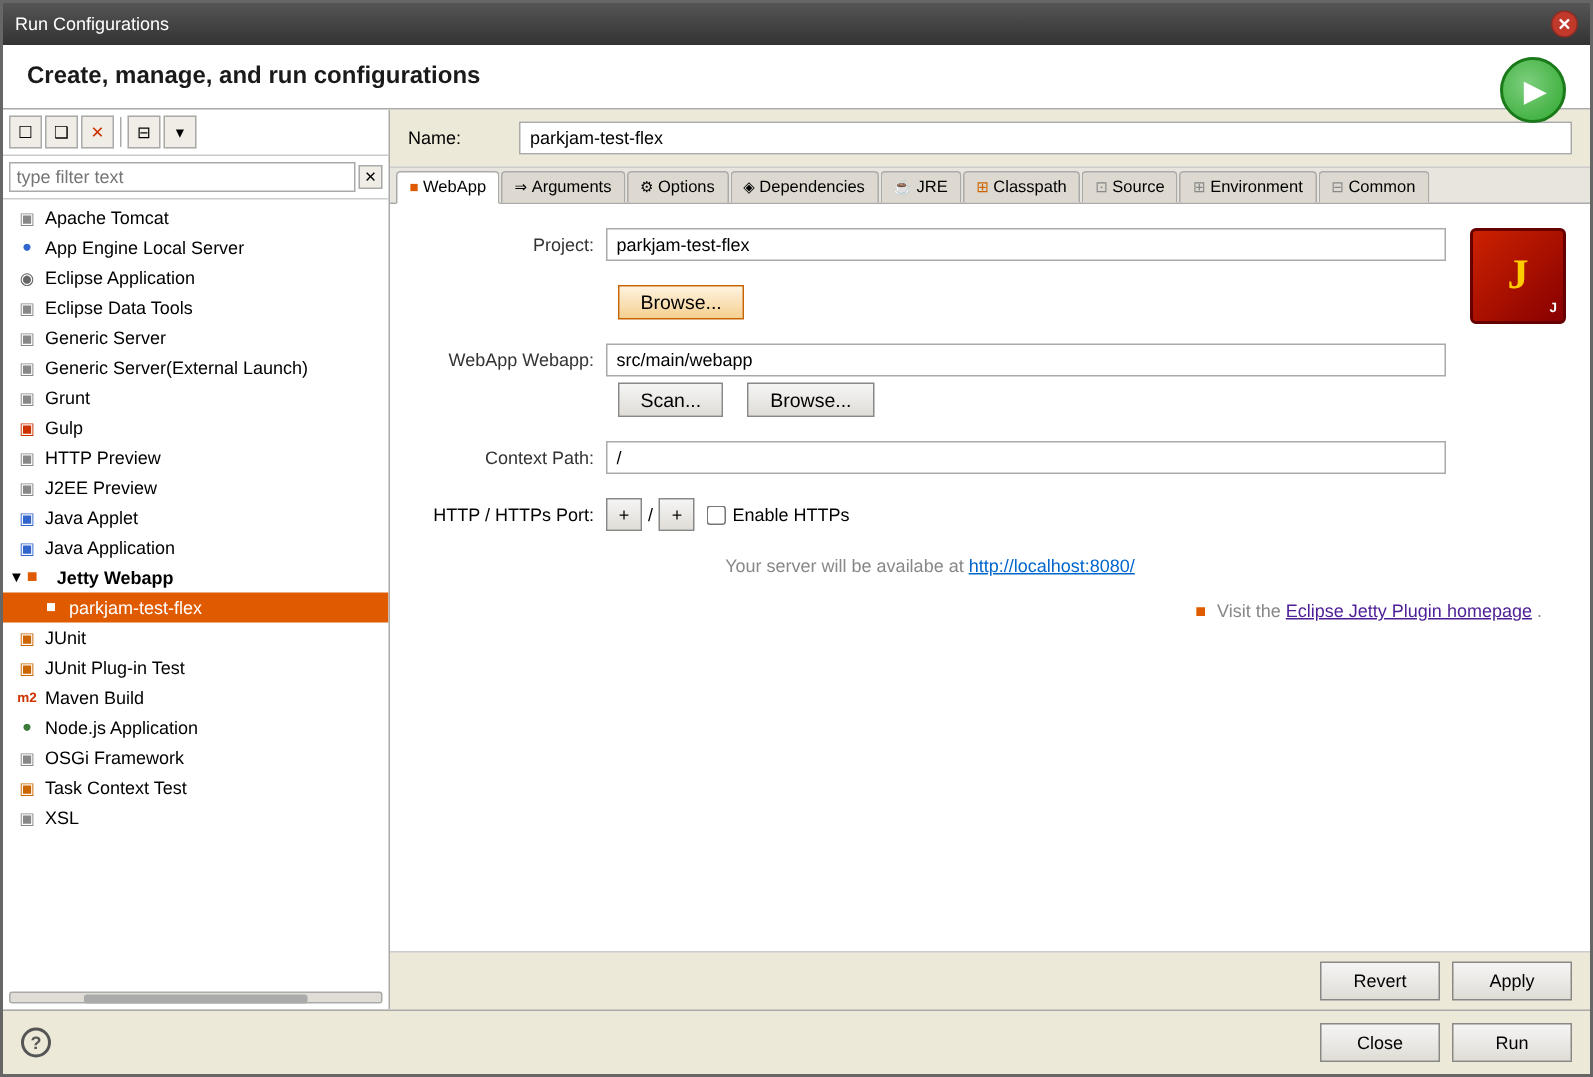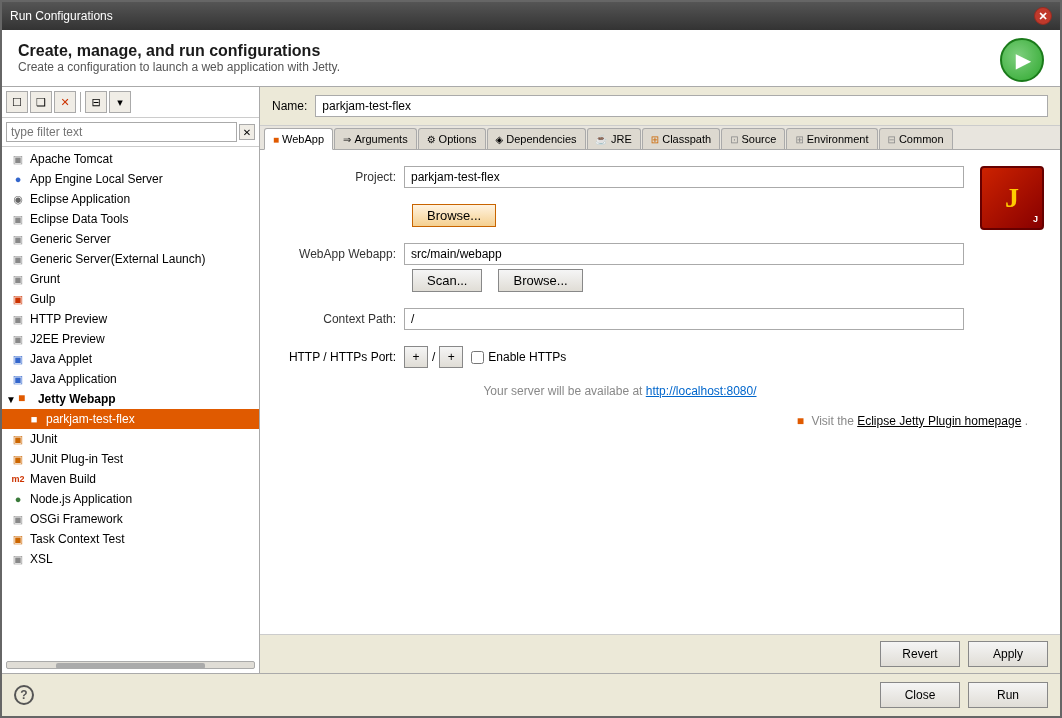--- a/index.html
+++ b/index.html
@@ -35,21 +35,21 @@
     .tree-item .icon { width: 16px; height: 16px; margin-right: 4px; display: inline-flex; align-items: center; justify-content: center; font-size: 11px; flex-shrink: 0; }
     .tree-group { display: flex; align-items: center; padding: 2px 4px; cursor: pointer; font-size: 12px; font-weight: bold; }
     .tree-group .chevron { font-size: 10px; margin-right: 2px; }
     .tree-group .icon { width: 16px; height: 16px; margin-right: 4px; }
 
     .sidebar-footer { padding: 4px 8px; border-top: 1px solid #ccc; font-size: 11px; color: #555; }
     .scrollbar-area { height: 8px; background: #e0ddd6; margin: 0 4px 4px; border: 1px solid #aaa; border-radius: 2px; position: relative; }
     .scrollbar-thumb { width: 60%; height: 6px; background: #aaa; border-radius: 2px; position: absolute; left: 20%; top: 1px; }
 
     .main { flex: 1; display: flex; flex-direction: column; background: #ece9d8; }
-    .name-row { display: flex; align-items: center; padding: 8px 12px; background: white; border-bottom: 1px solid #ccc; }
+    .name-row { display: flex; align-items: center; padding: 8px 12px; background: white; border-bottom: 1px solid #ccc; gap: 31px; }
     .name-label { font-size: 12px; margin-right: 8px; }
     .name-input { flex: 1; border: 1px solid #aaa; padding: 3px 6px; font-size: 12px; background: white; }
 
     .tabs { display: flex; background: #e8e5de; border-bottom: 1px solid #aaa; padding: 2px 4px 0; gap: 1px; }
     .tab { padding: 4px 8px; border: 1px solid #aaa; border-bottom: none; background: #ddd9d0; cursor: pointer; font-size: 11px; display: flex; align-items: center; gap: 3px; border-radius: 3px 3px 0 0; }
     .tab.active { background: white; border-bottom: 1px solid white; margin-bottom: -1px; }
     .tab-icon { font-size: 10px; }
 
     .panel { flex: 1; background: white; padding: 16px; overflow-y: auto; }
     .form-row { display: flex; align-items: center; margin-bottom: 16px; }
@@ -58,21 +58,21 @@
     .form-btn { padding: 3px 14px; border: 1px solid #888; background: linear-gradient(to bottom, #f5f5f5, #e0ddd6); cursor: pointer; font-size: 13px; margin-left: 8px; }
     .form-btn.browse-orange { border: 1px solid #c86400; background: linear-gradient(to bottom, #fff3e0, #f5d090); }
     .port-row { display: flex; align-items: center; margin-bottom: 16px; }
     .port-label { width: 120px; text-align: right; margin-right: 8px; font-size: 12px; }
     .port-btn { width: 24px; height: 22px; border: 1px solid #888; background: linear-gradient(to bottom, #f5f5f5, #e0ddd6); cursor: pointer; font-size: 12px; display: flex; align-items: center; justify-content: center; }
     .port-sep { padding: 0 4px; }
     .https-check { display: flex; align-items: center; gap: 4px; margin-left: 8px; }
     .server-info { text-align: center; color: #888; font-size: 12px; margin: 8px 0; }
     .server-link { color: #0066cc; text-decoration: underline; cursor: pointer; }
     .panel-bottom { text-align: right; color: #888; font-size: 12px; padding: 8px 16px; background: white; }
-    .panel-bottom a { color: #000000; text-decoration: underline; cursor: pointer; }
+    .panel-bottom a { color: #4c1d95; text-decoration: underline; cursor: pointer; }
     .panel-logo-area { display: flex; align-items: flex-start; }
     .panel-form { flex: 1; }
 
     .bottom-bar { background: #ece9d8; border-top: 1px solid #aaa; padding: 8px 12px; display: flex; justify-content: flex-end; gap: 8px; }
     .bottom-btn { padding: 5px 20px; border: 1px solid #888; background: linear-gradient(to bottom, #f5f5f5, #e0ddd6); cursor: pointer; font-size: 12px; min-width: 80px; }
     .help-area { display: flex; align-items: center; gap: 8px; flex: 1; }
     .help-icon { width: 20px; height: 20px; border-radius: 50%; border: 2px solid #555; display: flex; align-items: center; justify-content: center; font-size: 12px; font-weight: bold; color: #555; cursor: pointer; }
 
     .indent-1 { padding-left: 24px !important; }
 
@@ -86,21 +86,20 @@
 
 <div class="window">
 
   <div class="title-bar">
     <span class="title-bar-text">Run Configurations</span>
     <div class="title-bar-close">✕</div>
   </div>
 
   <div class="header relative">
     <div class="header-title">Create, manage, and run configurations</div>
-    <div class="header-subtitle">Create a configuration to launch a web application with Jetty.</div>
     <div class="run-icon" style="position:absolute;right:16px;top:8px;"></div>
   </div>
 
   <div class="content">
 
     <div class="sidebar">
 
       <div class="sidebar-toolbar">
         <button class="toolbar-btn" title="New">☐</button>
         <button class="toolbar-btn" title="Duplicate">❑</button>

